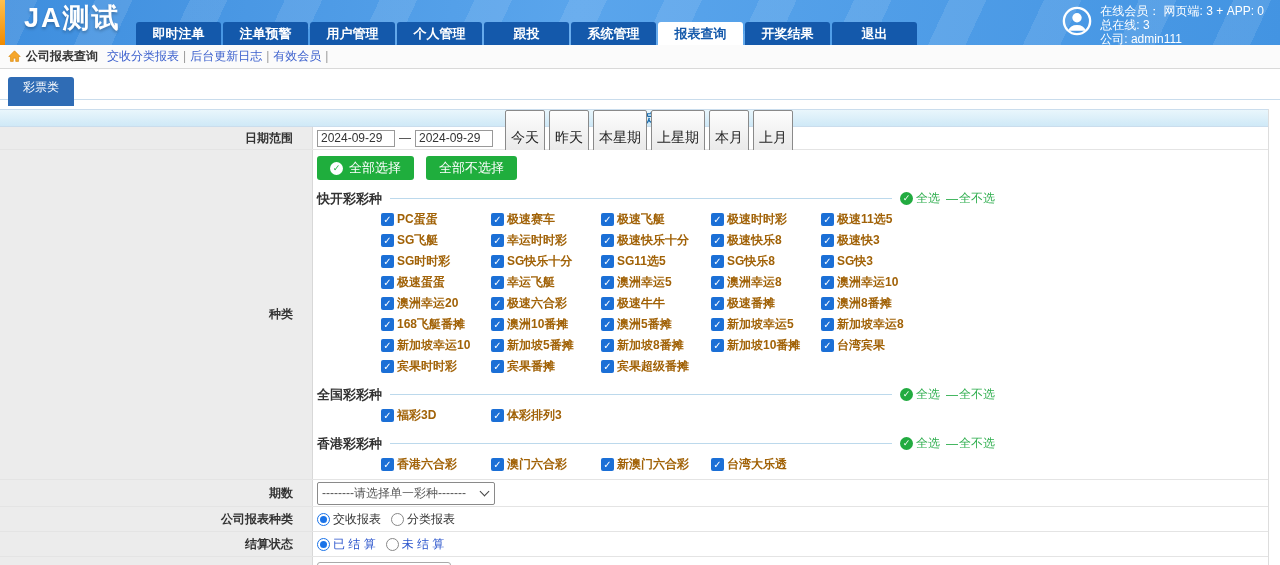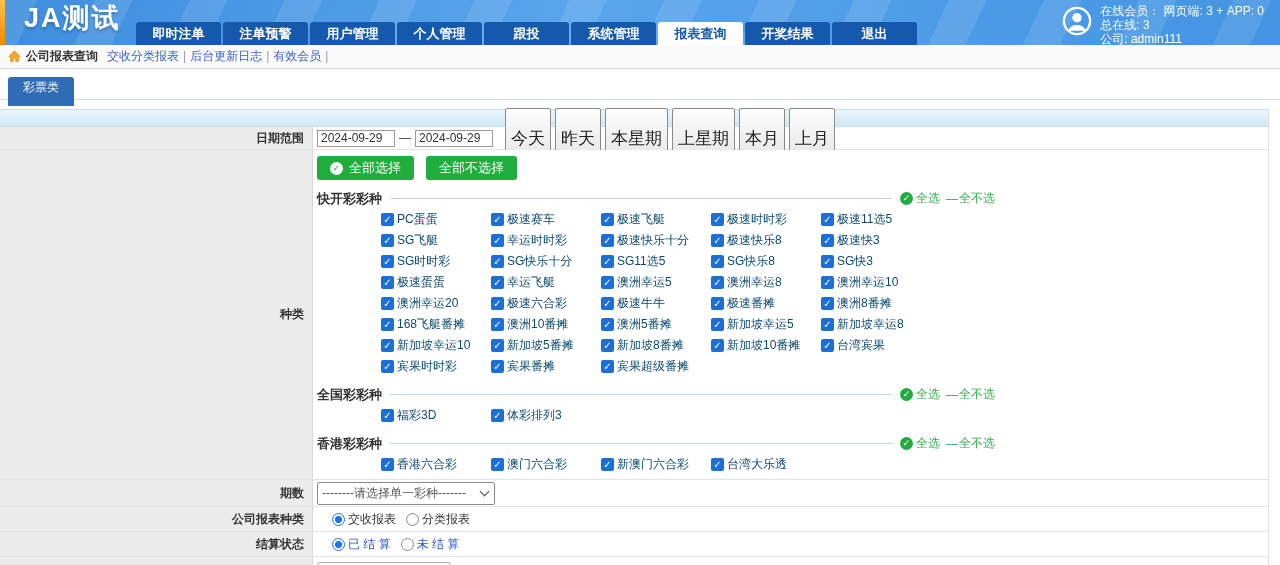--- a/index.html
+++ b/index.html
@@ -35,30 +35,30 @@
   .tabstrip{padding:8px 0 0 8px;border-bottom:1px solid #c9dcec;height:22px;box-sizing:content-box;}
   .cat-tab{display:inline-block;background:#2f6cb5;color:#fff;padding:0 15px;height:29px;line-height:21px;
     border-radius:3px 3px 0 0;font-size:12px;cursor:pointer;}
 
   
   .panel{margin-top:9px;width:1268px;border-right:1px solid #ddd;}
   .panel-title{height:16px;line-height:16px;text-align:center;font-weight:bold;color:#1a6aab;
     background:linear-gradient(#e9f6fc,#cfe9f7);border-top:1px solid #cadded;border-bottom:1px solid #cadded;}
   .row{display:flex;border-bottom:1px solid #e4e4e4;align-items:stretch;}
   .row-label{width:313px;flex:none;background:#ececec;border-right:1px solid #d8d8d8;display:flex;
-    align-items:center;justify-content:flex-end;padding-right:8px;box-sizing:border-box;font-weight:bold;color:#333;}
+    align-items:center;justify-content:flex-end;padding-right:19px;box-sizing:border-box;font-weight:bold;color:#333;}
   .row-content{flex:1;display:flex;align-items:center;padding-left:4px;background:#fff;}
 
   .row.date{height:22px;}
   .date-input{width:70px;height:15px;border:1px solid #999;font:12px "Liberation Sans","DejaVu Sans",sans-serif;
     padding:0 3px;color:#333;}
   .date-sep{margin:0 4px;color:#444;}
   .shortcuts{margin-left:12px;display:flex;gap:4px;}
   .sc-btn{border:1px solid #8a8a8a;background:linear-gradient(#fdfdfd,#e3e3e3);padding:18px 5px;
-    font-size:17px;border-radius:2px;color:#222;cursor:pointer;white-space:nowrap;
+    font-size:14px;border-radius:2px;color:#222;cursor:pointer;white-space:nowrap;
     font-family:Liberation Mono, monospace;}
 
   .row.category .row-content{display:block;padding:6px 0 8px 4px;}
   .bulk-btns{display:flex;gap:12px;}
   .g-btn{display:inline-flex;align-items:center;gap:6px;background:#1fae3d;color:#fff;border:none;
     border-radius:3px;height:24px;padding:0 13px;font-size:13px;cursor:pointer;
     font-family:"Liberation Sans","DejaVu Sans",sans-serif;}
   .wcirc{width:13px;height:13px;border-radius:50%;background:#fff;color:#1fae3d;font-size:9px;
     line-height:13px;text-align:center;font-weight:bold;flex:none;}
   .section{margin-top:13px;}
@@ -68,29 +68,29 @@
   .sec-line{flex:1;height:1px;background:#bcd9ec;margin:0 8px;}
   .sec-links{display:flex;align-items:center;white-space:nowrap;color:#2fae4e;}
   .gcirc{width:13px;height:13px;border-radius:50%;background:#22ab40;color:#fff;font-size:9px;
     line-height:13px;text-align:center;margin-right:3px;font-weight:bold;}
   .sel-link,.desel-link{color:#2fae4e;cursor:pointer;}
   .dash{margin:0 1px 0 6px;color:#2fae4e;}
   .cb-grid{display:grid;grid-template-columns:repeat(5,110px);margin:6px 0 0 64px;row-gap:8px;}
   .cb{display:flex;align-items:center;gap:3px;cursor:pointer;height:13px;}
   .cbox{width:13px;height:13px;background:#1b6fd6;border-radius:2px;color:#fff;font-size:10px;
     line-height:13px;text-align:center;flex:none;font-weight:bold;}
-  .cb-text{color:#0c4a6e;white-space:nowrap;}
+  .cb-text{color:#a16207;white-space:nowrap;font-weight:bold;}
 
   .row.period{height:26px;}
   .select{display:inline-flex;align-items:center;justify-content:space-between;width:166px;height:21px;
     border:1px solid #8a8a8a;border-radius:2px;padding:0 6px 0 4px;color:#555;background:#fff;cursor:pointer;}
   .select .arrow{width:6px;height:6px;border-right:1.5px solid #444;border-bottom:1.5px solid #444;
     transform:rotate(45deg);margin-top:-3px;}
 
-  .row.report,.row.settle{height:24px;gap:15px;}
+  .row.report,.row.settle{height:24px;}
   .radio{display:flex;align-items:center;gap:3px;margin-right:10px;cursor:pointer;}
   .rdot{width:13px;height:13px;border-radius:50%;border:1px solid #888;background:#fff;
     box-sizing:border-box;flex:none;position:relative;}
   .rdot.on{border-color:#1a73e8;}
   .rdot.on::after{content:'';position:absolute;inset:2px;border-radius:50%;background:#1a73e8;}
   .settle .r-text{color:#2b55cc;}
 
   .row.partial{height:30px;border-bottom:none;}
   .username-input{width:128px;height:20px;border:1px solid #aaa;border-radius:3px;margin-top:4px;}
 </style>

